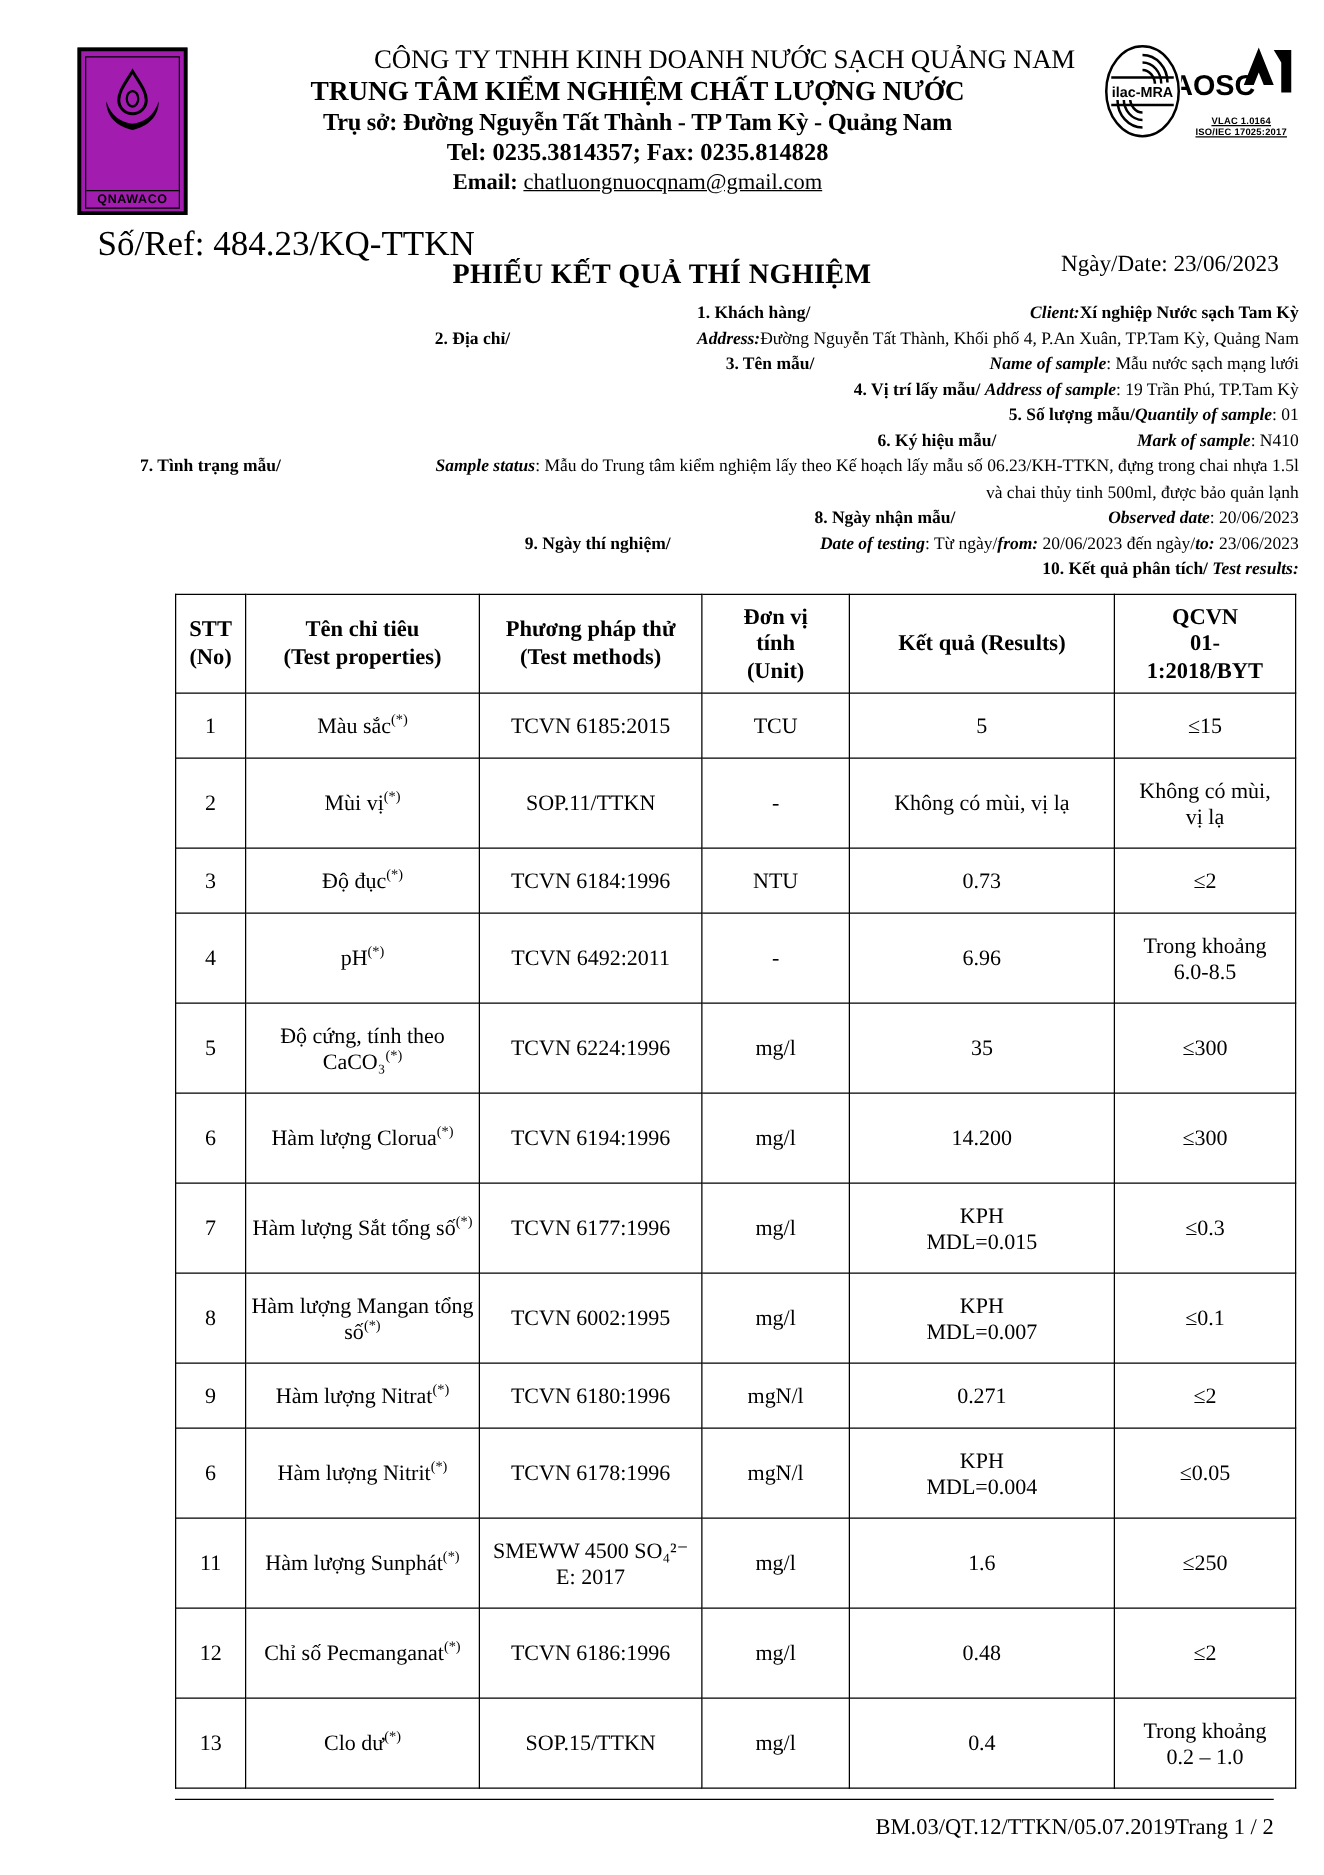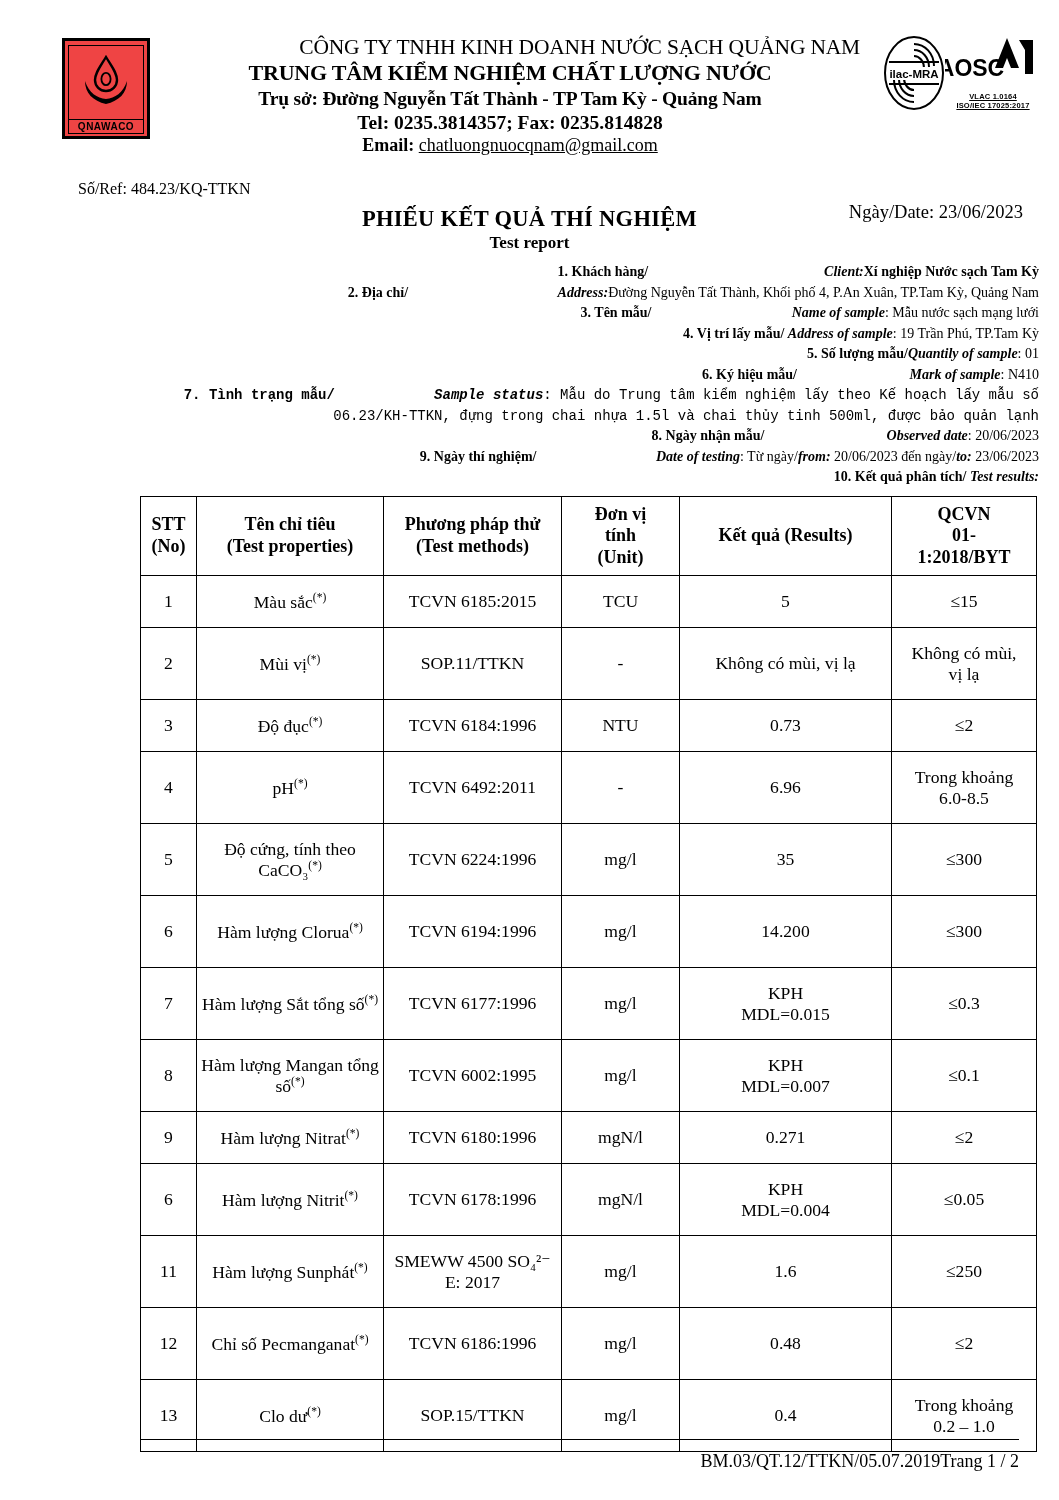--- a/index.html
+++ b/index.html
@@ -18,23 +18,23 @@
   .header {
     position: relative;
     height: 150px;
     padding-top: 34px;
   }
   .logo-stamp {
     position: absolute;
     left: 62px;
     top: 38px;
     width: 88px;
-    height: 101px;
+    height: 134px;
     border: 3px solid #000;
-    background: #ef4444;
+    background: #a21caf;
     display: flex;
     flex-direction: column;
     align-items: center;
     justify-content: center;
     padding: 4px 3px 2px;
   }
   .logo-stamp .inner-frame {
     width: 100%;
     height: 100%;
     border: 1.5px solid #000;
@@ -123,21 +123,21 @@
     letter-spacing: 0.2px;
   }
 
   
   .ref-row {
     position: relative;
     margin-top: 30px;
     height: 30px;
     padding: 0 30px 0 78px;
   }
-  .ref-left { position: absolute; left: 78px; top: 0; font-size: 16px; font-family: Liberation Serif, serif; }
+  .ref-left { position: absolute; left: 78px; top: 0; font-size: 28px; font-family: Liberation Serif, serif; }
   .ref-right { position: absolute; right: 36px; top: 22px; font-size: 18.5px; }
 
   
   .title-block { text-align: center; margin-top: -4px; }
   .doc-title {
     font-size: 22.5px;
     font-weight: bold;
     letter-spacing: 0.3px;
   }
   .doc-subtitle {
@@ -148,21 +148,21 @@
 
   
   .info {
     margin: 9px 0 0 2px;
     padding: 0 20px 0 106px;
     font-size: 14px;
     line-height: 1.465;
     text-align: right;
   }
   .info-row { white-space: nowrap; }
-  .info-row.wrap { white-space: normal; font-family: Liberation Mono, monospace; }
+  .info-row.wrap { white-space: normal; }
   .f-label { font-weight: bold; }
   .f-en { font-weight: bold; font-style: italic; }
   .f-val { font-weight: normal; }
   .f-val.bold { font-weight: bold; }
   .lbl-w-180 { display: inline-block; min-width: 212px; }
   .lbl-w-170 { display: inline-block; min-width: 200px; }
   .lbl-w-sample { display: inline-block; min-width: 230px; }
 
   
   .tbl-wrap { margin: 8px 0 0 140px; width: 896px; }
@@ -275,21 +275,20 @@
   </div>
 </div>
 
 <div class="ref-row">
   <span class="ref-left">Số/Ref: 484.23/KQ-TTKN</span>
   <span class="ref-right">Ngày/Date: 23/06/2023</span>
 </div>
 
 <div class="title-block">
   <div class="doc-title">PHIẾU KẾT QUẢ THÍ NGHIỆM</div>
-  <div class="doc-subtitle">Test report</div>
 </div>
 
 <div class="info">
 
   <div class="info-row">
     <span class="f-label">1. Khách hàng/ </span><span class="f-en lbl-w-180">Client:</span><span class="f-val bold">Xí nghiệp Nước sạch Tam Kỳ</span>
   </div>
 
   <div class="info-row">
     <span class="f-label">2. Địa chỉ/</span><span class="f-en lbl-w-170">Address:</span><span class="f-val">Đường Nguyễn Tất Thành, Khối phố 4, P.An Xuân, TP.Tam Kỳ, Quảng Nam</span>

